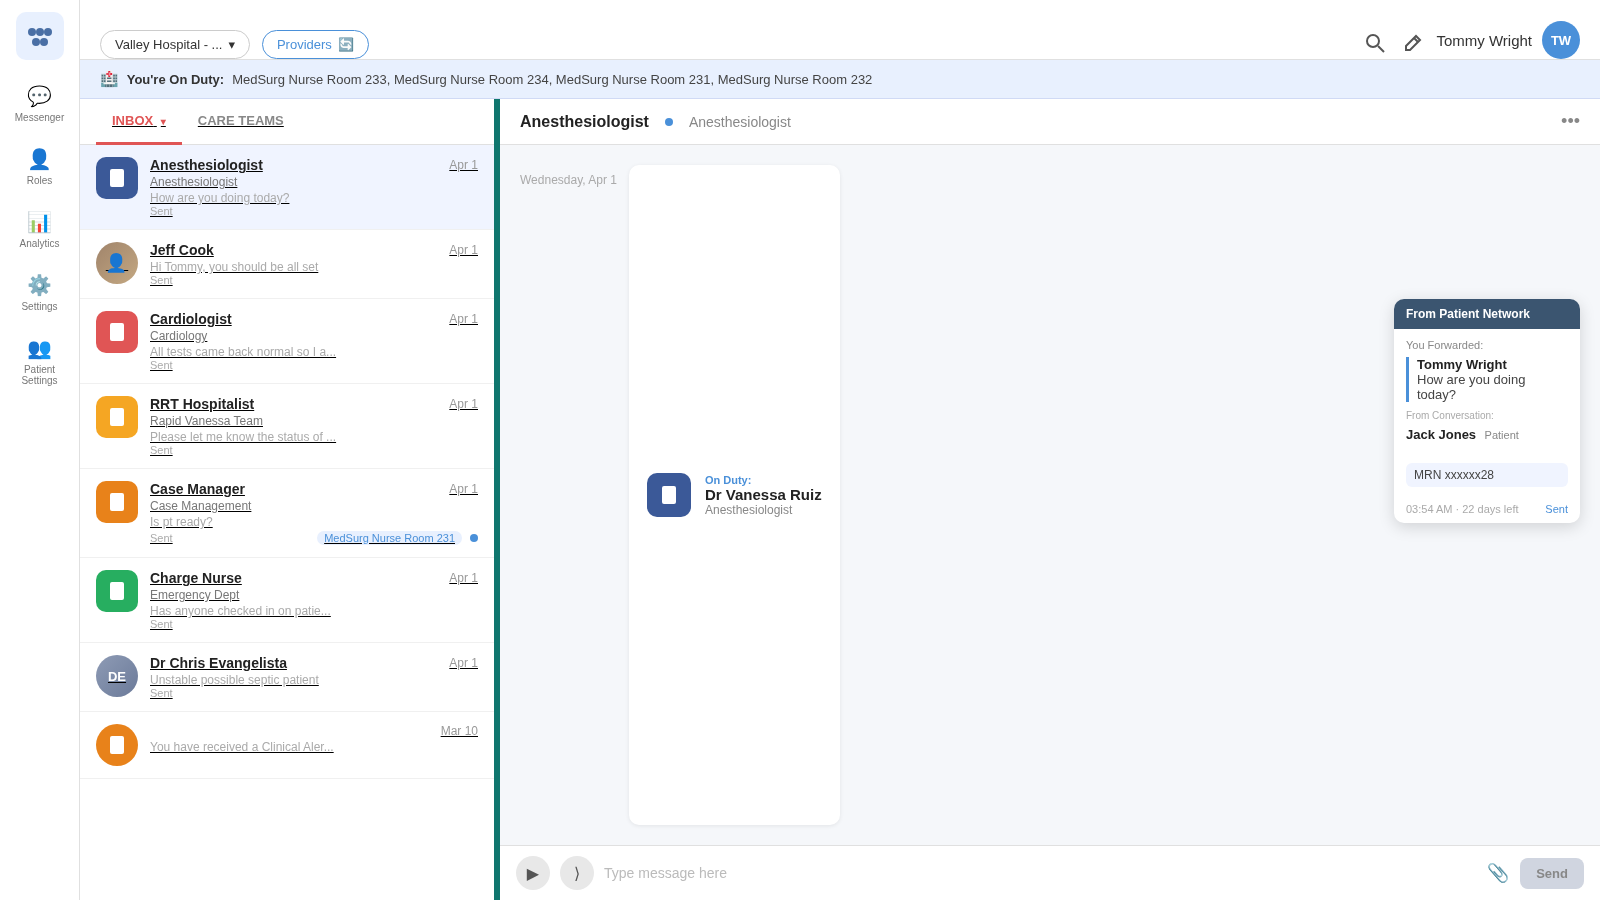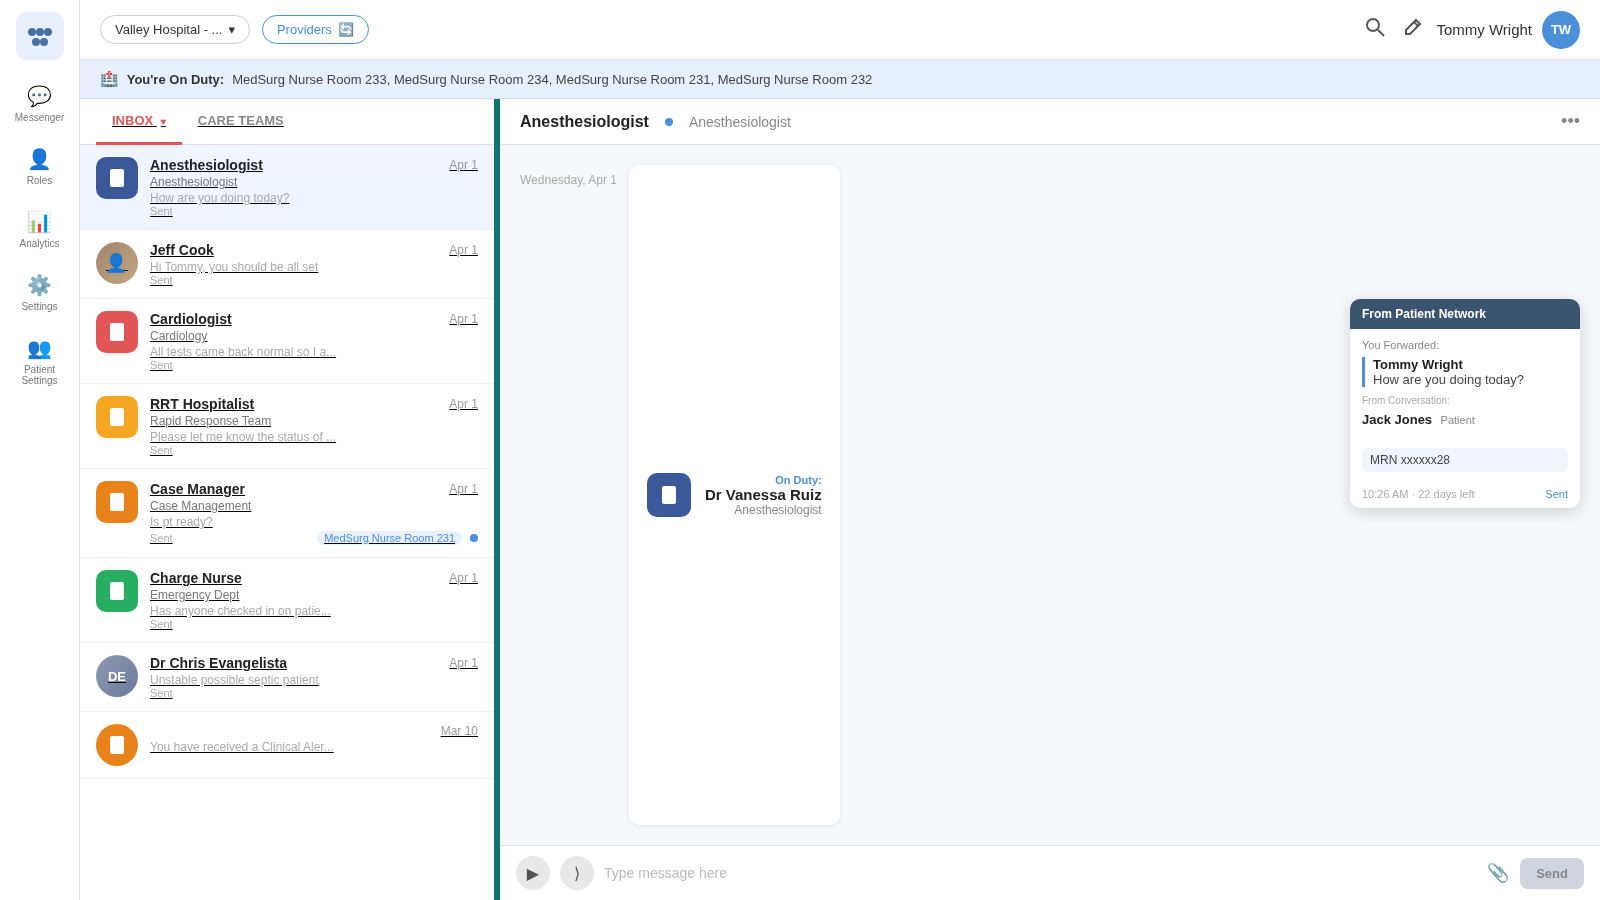--- a/index.html
+++ b/index.html
@@ -52,21 +52,21 @@
       height: 900px;
       overflow: hidden;
     }
 
     
     .top-header {
       background: #fff;
       border-bottom: 1px solid #e0e0e0;
       height: 60px;
       display: flex;
-      align-items: center;
+      align-items: flex-end;
       padding: 0 20px;
       gap: 12px;
     }
     .hospital-selector {
       border: 1px solid #ccc;
       border-radius: 20px;
       padding: 6px 14px;
       font-size: 13px;
       color: #333;
       cursor: pointer;
@@ -323,21 +323,20 @@
     
     .on-duty-card {
       display: flex;
       align-items: center;
       gap: 14px;
       background: #fff;
       border-radius: 10px;
       padding: 14px 18px;
       max-width: 400px;
       box-shadow: 0 1px 4px rgba(0,0,0,0.08);
-      text-align: right;
     }
     .on-duty-card-avatar {
       width: 44px;
       height: 44px;
       border-radius: 10px;
       background: #3b5998;
       display: flex;
       align-items: center;
       justify-content: center;
       color: #fff;
@@ -357,21 +356,21 @@
     .on-duty-card-role {
       font-size: 12px;
       color: #888;
     }
 
     
     .forwarded-popup {
       position: absolute;
       right: 20px;
       top: 200px;
-      width: 230px;
+      width: 186px;
       background: #fff;
       border-radius: 10px;
       box-shadow: 0 4px 16px rgba(0,0,0,0.15);
       overflow: hidden;
     }
     .forwarded-header {
       background: #3b5570;
       color: #fff;
       font-size: 12px;
       font-weight: 600;
@@ -654,21 +653,21 @@
             <svg width="22" height="22" viewBox="0 0 22 22" fill="white">
                 <rect x="4" y="2" width="14" height="18" rx="2"></rect>
                 <line x1="7" y1="8" x2="15" y2="8" stroke="#fff" stroke-width="1.5"></line>
               </svg>
           </div>
           <div class="inbox-content">
             <div class="inbox-row1">
               <span class="inbox-name">RRT Hospitalist</span>
               <span class="inbox-date">Apr 1</span>
             </div>
-            <div class="inbox-subtitle">Rapid Response Team</div>
+            <div class="inbox-subtitle">Rapid Vanessa Team</div>
             <div class="inbox-preview">Please let me know the status of ...</div>
             <div class="inbox-sent">Sent</div>
           </div>
         </div>
 
         <div class="inbox-item">
           <div class="inbox-avatar orange">
             <svg width="22" height="22" viewBox="0 0 22 22" fill="white">
                 <rect x="4" y="2" width="14" height="18" rx="2"></rect>
                 <line x1="7" y1="8" x2="15" y2="8" stroke="#fff" stroke-width="1.5"></line>
@@ -776,21 +775,21 @@
             <div class="forwarded-quote-text">How are you doing today?</div>
           </div>
           <div class="forwarded-from-label">From Conversation:</div>
           <div>
             <span class="forwarded-from-name">Jack Jones</span>
             <span class="forwarded-from-tag">Patient</span>
           </div>
           <div class="forwarded-mrn">MRN xxxxxx28</div>
         </div>
         <div class="forwarded-footer">
-          <span>10:26 AM · 22 days left</span>
+          <span>03:54 AM · 22 days left</span>
           <span class="forwarded-sent">Sent</span>
         </div>
       </div>
 
       <div class="chat-input-bar">
         <button class="input-icon-btn">▶</button>
         <button class="input-icon-btn">⟩</button>
         <input type="text" class="chat-text-input" placeholder="Type message here" style="">
         <span class="input-attachment-icon">📎</span>
         <button class="send-btn">Send</button>

